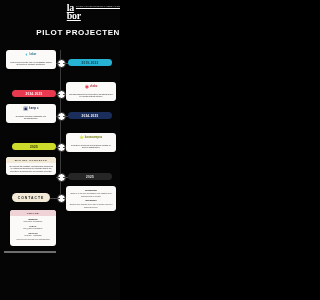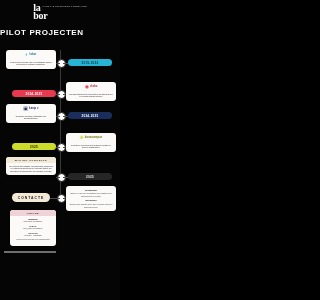--- a/index.html
+++ b/index.html
@@ -8,40 +8,40 @@
     background:#000000;
     font-family:"Liberation Sans",sans-serif;
     color:#ffffff;
     position:relative;
   }
   .page{position:absolute;inset:0;background:#050505;}
 
   
   .logo-wrap{
     position:absolute;top:4px;left:0;right:0;
-    display:flex;justify-content:center;
+    display:flex;justify-content:flex-end;text-decoration:underline;
   }
   .logo{
     display:flex;flex-direction:column;align-items:flex-start;
     line-height:0.82;
   }
   .logo-row{display:flex;align-items:center;gap:2px;}
   .logo-la,.logo-bor{
     font-family:"Liberation Serif",serif;
     font-weight:700;font-size:10px;color:#ffffff;letter-spacing:-0.3px;
   }
   .logo-tag{
     font-size:1.8px;letter-spacing:0.2px;color:#cfcfcf;
     transform:translateY(-1px);white-space:nowrap;
   }
 
   
   .title{
     position:absolute;top:28px;left:0;right:0;
-    text-align:left;
+    text-align:right;
     font-size:8px;font-weight:700;letter-spacing:0.6px;
     color:#ffffff;
   }
 
   
   .spine{
     position:absolute;left:59.5px;top:50px;width:1px;height:148px;
     background:#3a3a3a;
   }
   .node{

